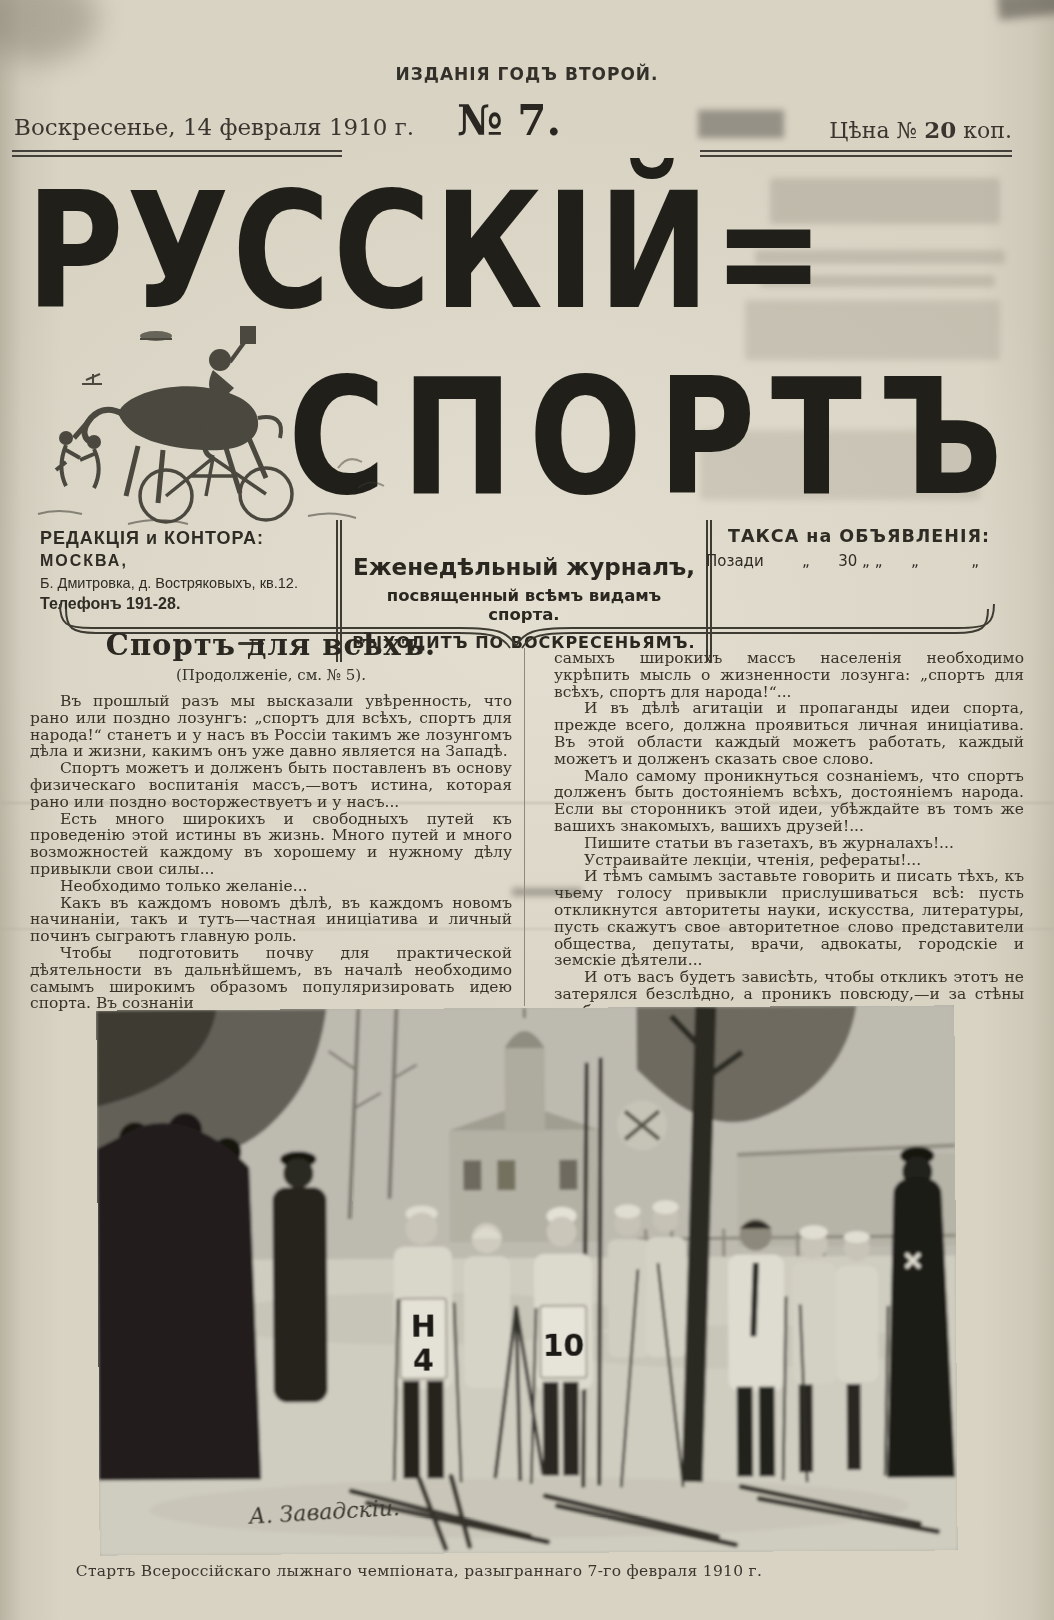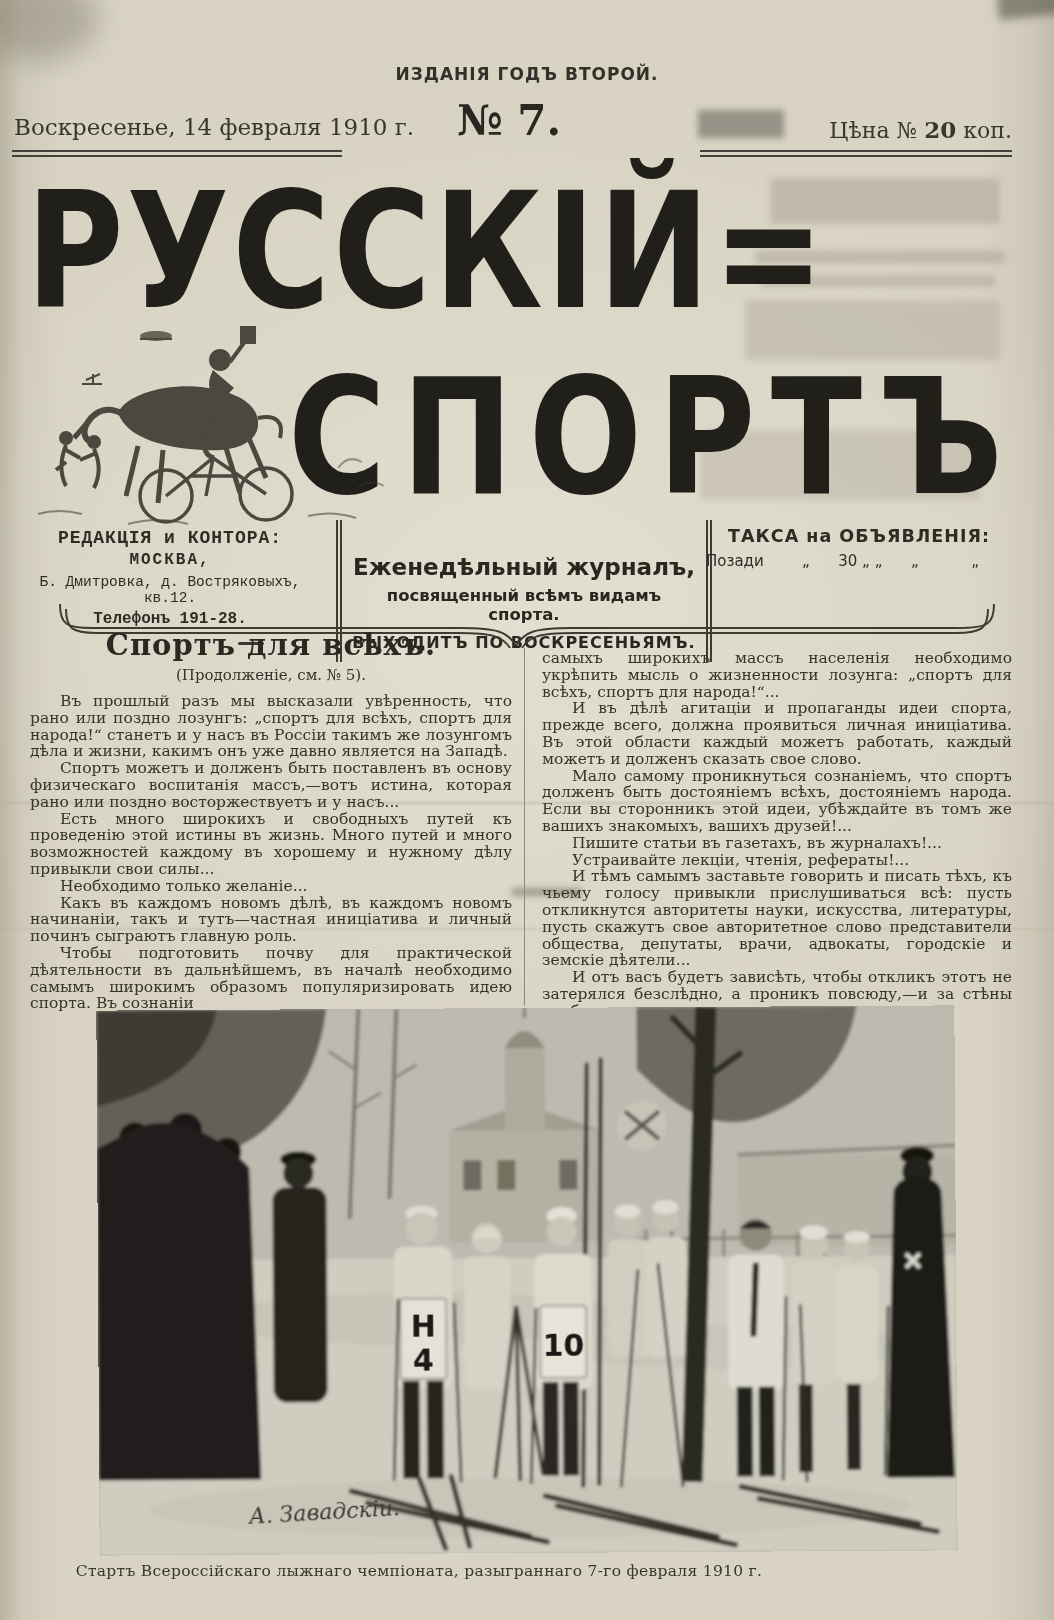--- a/index.html
+++ b/index.html
@@ -26,43 +26,43 @@
   .price-line b{font-size:23px;}
 
   .masthead-l1{position:absolute;left:26px;top:158px;font-family:"DejaVu Sans",sans-serif;font-weight:bold;
     font-size:136px;letter-spacing:3px;color:#211f1a;transform:scale(.98,1.18);transform-origin:top left;white-space:nowrap;}
   .masthead-l2{position:absolute;left:288px;top:344px;font-family:"DejaVu Sans",sans-serif;font-weight:bold;
     font-size:136px;letter-spacing:16px;color:#211f1a;transform:scale(.98,1.18);transform-origin:top left;white-space:nowrap;}
 
   .masthead-art{position:absolute;left:8px;top:318px;width:430px;height:215px;}
 
   .info-strip{position:absolute;left:0;top:520px;width:1054px;height:102px;}
-  .info-left{position:absolute;left:24px;top:8px;width:292px;text-align:center;
-    font-family:Liberation Mono, monospace;color:#2f2c26;}
+  .info-left{position:absolute;left:40px;top:8px;width:292px;
+    font-family:Liberation Sans, sans-serif;color:#2f2c26;}
   .info-left .t{font-weight:bold;font-size:18px;letter-spacing:1px;}
   .info-left .c{font-weight:bold;font-size:16px;letter-spacing:2px;margin-top:3px;}
   .info-left .a{font-size:14.5px;margin-top:5px;}
   .info-left .p{font-weight:bold;font-size:16px;margin-top:4px;}
   .info-center{position:absolute;left:336px;top:0;width:348px;text-align:center;
     font-family:"DejaVu Sans",sans-serif;color:#2a2721;
     border-left:6px double #3e3b33;border-right:6px double #3e3b33;padding:6px 8px 10px 8px;}
   .info-center .l1{font-weight:bold;font-size:23px;margin-top:28px;}
   .info-center .l2{font-weight:bold;font-size:16.5px;margin-top:6px;}
   .info-center .l3{font-weight:bold;font-size:16px;letter-spacing:1px;margin-top:9px;}
   .info-right{position:absolute;left:706px;top:6px;width:306px;font-family:"DejaVu Sans",sans-serif;color:#2f2c26;}
   .info-right .t{font-weight:bold;font-size:17.5px;text-align:center;letter-spacing:1px;}
   .info-right .r1{font-size:15px;margin-top:10px;}
   .info-right .r2{font-size:15px;margin-top:6px;white-space:pre;}
 
   .ornament{position:absolute;left:0;top:596px;width:1054px;height:54px;}
 
   .col-divider{position:absolute;left:524px;top:648px;width:1px;height:358px;background:#8d897c;}
   .title-mark{position:absolute;left:238px;top:642px;width:26px;height:3px;background:#3a372f;border-radius:2px;}
   .article-left{position:absolute;left:30px;top:628px;width:482px;}
-  .article-right{position:absolute;left:542px;top:650px;width:470px;}
+  .article-right{position:absolute;left:554px;top:650px;width:470px;}
   .art-title{text-align:center;font-weight:bold;font-size:29px;color:#2b2822;letter-spacing:1px;}
   .art-sub{text-align:center;font-size:15px;margin-top:4px;color:#35322b;}
   .article-left .body{margin-top:9px;}
   .article p{margin:0;font-size:15.5px;line-height:16.8px;text-align:justify;text-indent:30px;color:#383328;}
   .article p.noindent{text-indent:0;}
 
   .photo-figure{position:absolute;left:98px;top:1008px;width:858px;height:545px;background:#c6c3b8;
     transform:rotate(-.35deg);box-shadow:0 0 10px rgba(60,55,45,.25) inset;}
   .photo-caption{position:absolute;left:0;top:1562px;width:838px;text-align:center;font-size:15.5px;color:#3a362e;letter-spacing:.3px;}
 </style>

